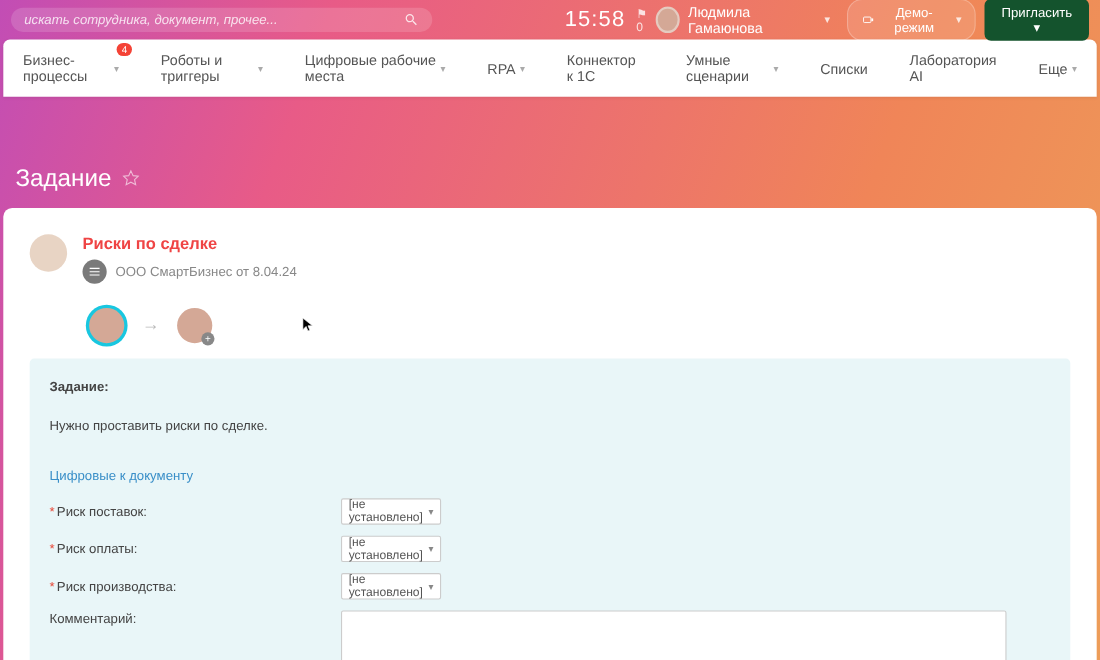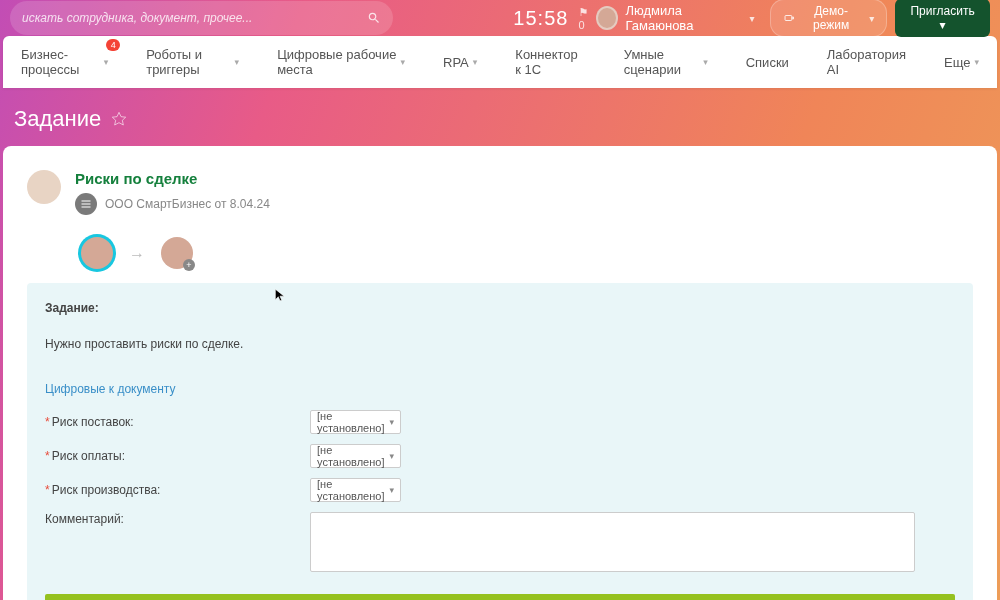--- a/index.html
+++ b/index.html
@@ -19,21 +19,21 @@
   height: 36px;
   padding: 0 10px;
   color: #fff;
 }
 .search-wrap {
   display: flex;
   align-items: center;
   background: rgba(255,255,255,0.15);
   border-radius: 18px;
   width: 420px;
-  height: 34px;
+  height: 22px;
   padding: 0 12px;
 }
 .search-input {
   flex: 1;
   background: transparent;
   border: none;
   color: #fff;
   font-size: 12px;
   outline: none;
 }
@@ -94,34 +94,35 @@
   padding: 1px 4px;
   min-width: 14px;
   text-align: center;
 }
 .page-title-row {
   padding: 18px 14px 14px 14px;
   display: flex;
   align-items: center;
   gap: 10px;
   color: #fff;
+  margin-top: 43px;
 }
 .page-title { font-size: 22px; font-weight: 300; }
 .star-icon { width: 16px; height: 16px; stroke: rgba(255,255,255,0.6); fill: none; stroke-width: 1.5; }
 .content-panel {
   background: #fff;
   margin: 0 3px;
   border-radius: 8px;
   padding: 24px 24px 0 24px;
   height: 476px;
   overflow: hidden;
 }
 .task-header { display: flex; gap: 14px; align-items: flex-start; }
 .task-avatar { width: 34px; height: 34px; border-radius: 50%; background: #e8d4c4; }
-.task-title { font-size: 15px; font-weight: 600; color: #15803d; }
+.task-title { font-size: 15px; font-weight: 600; color: #ef4444; }
 .task-sub { display: flex; align-items: center; gap: 8px; margin-top: 6px; }
 .list-icon {
   width: 22px; height: 22px; border-radius: 50%; background: #7a7a7a;
   display: flex; align-items: center; justify-content: center;
 }
 .list-icon svg { width: 12px; height: 12px; fill: #fff; }
 .task-sub-text { font-size: 12px; color: #888; }
 .people-row { display: flex; align-items: center; gap: 16px; margin: 22px 0 14px 54px; }
 .person-av { width: 32px; height: 32px; border-radius: 50%; background: #d4a896; position: relative; }
 .person-av.active { box-shadow: 0 0 0 3px #18c7e0; }

